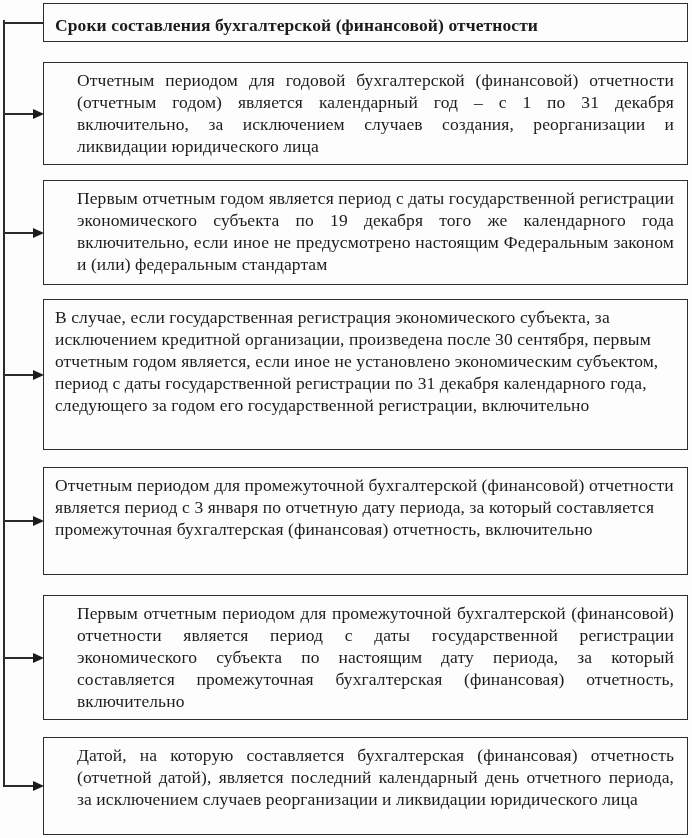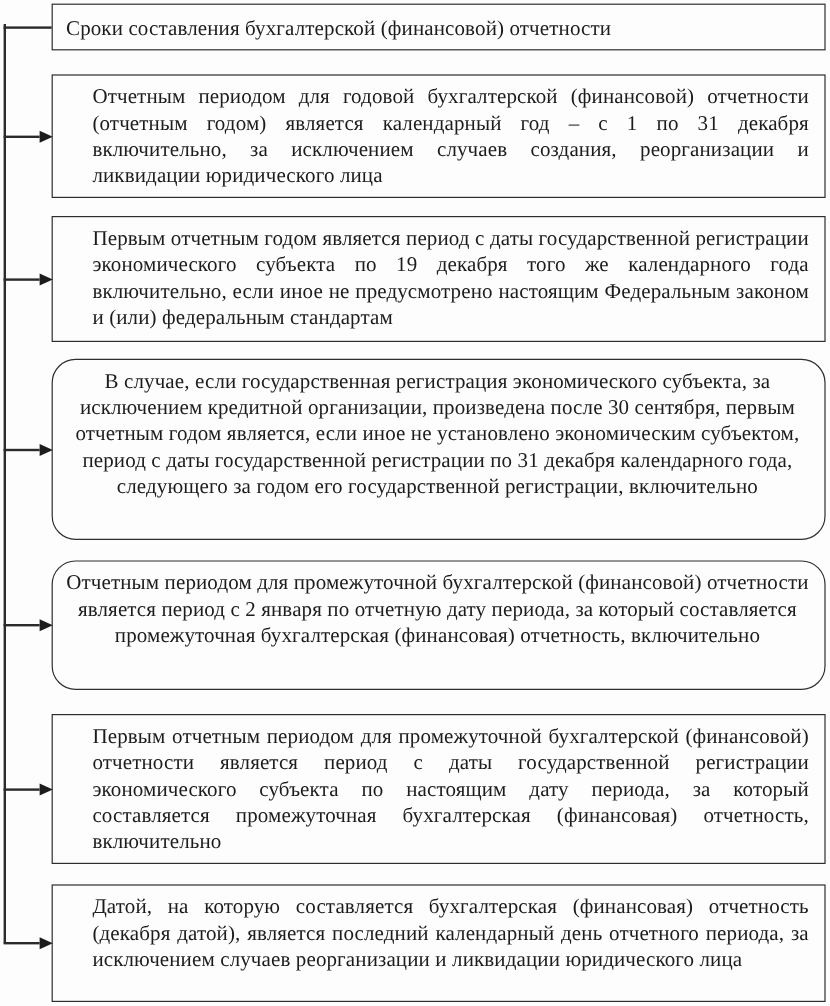--- a/index.html
+++ b/index.html
@@ -54,25 +54,26 @@
     margin-left: 43px;
     margin-right: 4px;
     border: 1.5px solid #2e2e2e;
     background: #fdfdfd;
     padding: 6px 13px 5px 11px;
     font-size: 17.5px;
     line-height: 22px;
     letter-spacing: 0.1px;
   }
   .box.justify { text-align: justify; padding-left: 33px; }
-  .box.left { text-align: center; border-radius: 20px; }
+  .box.left { text-align: left; }
   .title-box {
     display: flex;
-    align-items: center;
+    align-items: flex-end;
     min-height: 39px;
+    font-weight: bold;
   }
 </style>
 </head>
 <body>
 
 <div class="canvas">
 
   <div class="trunk"></div>
 
   <div class="row" style="top:3px">
@@ -113,37 +114,37 @@
       <span>В случае, если государственная регистрация экономического субъекта, за исключением кредитной организации, произведена после 30 сентября, первым отчетным годом является, если иное не установлено экономическим субъектом, период с даты государственной регистрации по 31 декабря календарного года, следующего за годом его государственной регистрации, включительно</span>
     </div>
   </div>
 
   <div class="row" style="top:467px">
     <div class="connector">
       <span class="hline"></span>
       <span class="arrowhead"></span>
     </div>
     <div class="box left" style="min-height:108px">
-      <span>Отчетным периодом для промежуточной бухгалтерской (финансовой) отчетности является период с 2 января по отчетную дату периода, за который составляется промежуточная бухгалтерская (финансовая) отчетность, включительно</span>
+      <span>Отчетным периодом для промежуточной бухгалтерской (финансовой) отчетности является период с 3 января по отчетную дату периода, за который составляется промежуточная бухгалтерская (финансовая) отчетность, включительно</span>
     </div>
   </div>
 
   <div class="row" style="top:595px">
     <div class="connector">
       <span class="hline"></span>
       <span class="arrowhead"></span>
     </div>
     <div class="box justify" style="min-height:125px">
       <span>Первым отчетным периодом для промежуточной бухгалтерской (финансовой) отчетности является период с даты государственной регистрации экономического субъекта по настоящим дату периода, за который составляется промежуточная бухгалтерская (финансовая) отчетность, включительно</span>
     </div>
   </div>
 
   <div class="row" style="top:737px">
     <div class="connector">
       <span class="hline"></span>
       <span class="arrowhead"></span>
     </div>
     <div class="box justify" style="min-height:98px">
-      <span>Датой, на которую составляется бухгалтерская (финансовая) отчетность (декабря датой), является последний календарный день отчетного периода, за исключением случаев реорганизации и ликвидации юридического лица</span>
+      <span>Датой, на которую составляется бухгалтерская (финансовая) отчетность (отчетной датой), является последний календарный день отчетного периода, за исключением случаев реорганизации и ликвидации юридического лица</span>
     </div>
   </div>
 
 </div>
 
 </body></html>

